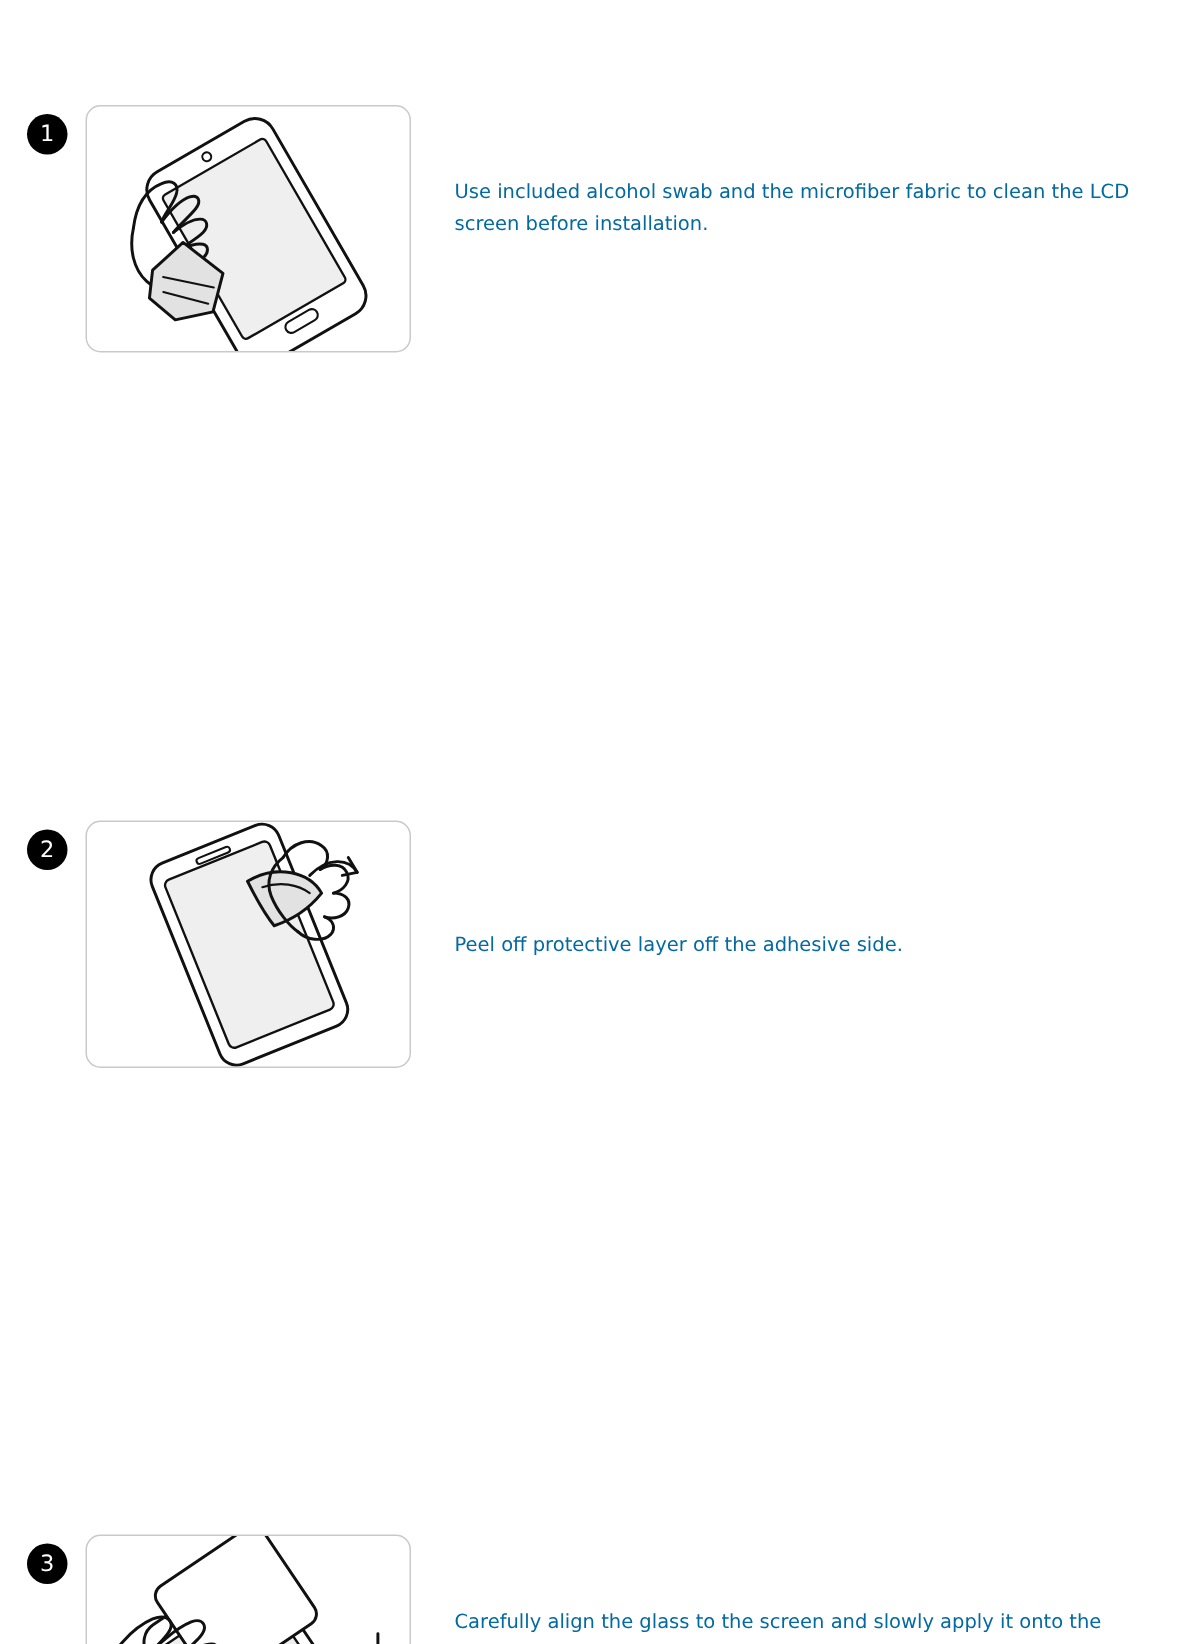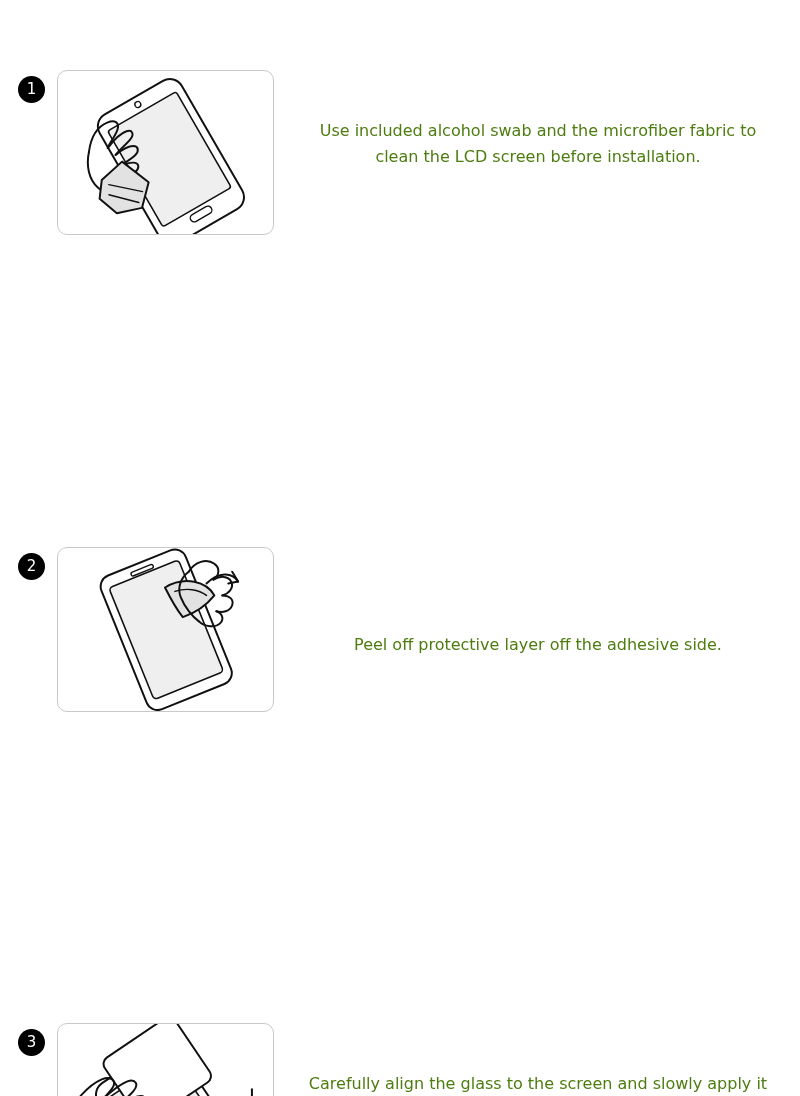--- a/index.html
+++ b/index.html
@@ -54,32 +54,31 @@
   }
   .step-figure svg {
     display: block;
     width: 100%;
     height: 100%;
   }
   .step-text {
     position: absolute;
     left: 303px;
     width: 470px;
-    font-size: 16px;
+    font-size: 13px;
     line-height: 1.62;
-    color: #4d7c0f;
+    color: #0369a1;
     font-family: "DejaVu Sans", sans-serif;
-    text-align: center;
   }
   .step1 { top: 70px; }
   .step2 { top: 317px; }
   .step3 { top: 563px; }
 
   .step1 .step-text { top: 48px; }
-  .step2 .step-text { top: 85px; }
+  .step2 .step-text { top: 73px; }
   .step3 .step-text { top: 48px; }
 
   .ln { fill: none; stroke: #111111; stroke-width: 2; stroke-linecap: round; stroke-linejoin: round; }
   .ln-thin { fill: none; stroke: #111111; stroke-width: 1.4; stroke-linecap: round; stroke-linejoin: round; }
   .fill-grey { fill: #e2e2e2; stroke: #111111; stroke-width: 2; stroke-linejoin: round; }
   .fill-lgrey { fill: #efefef; stroke: #111111; stroke-width: 1.6; stroke-linejoin: round; }
   .fill-white { fill: #ffffff; stroke: #111111; stroke-width: 2; stroke-linejoin: round; }
 </style>
 </head>
 <body>

